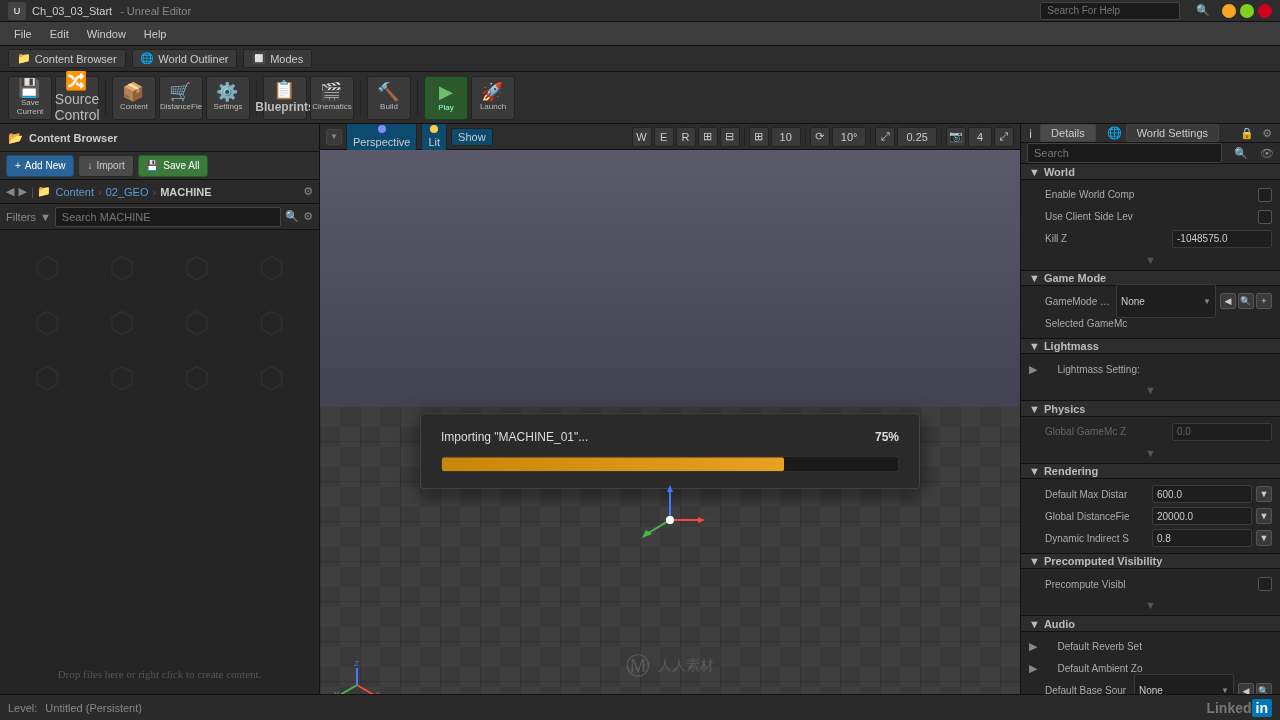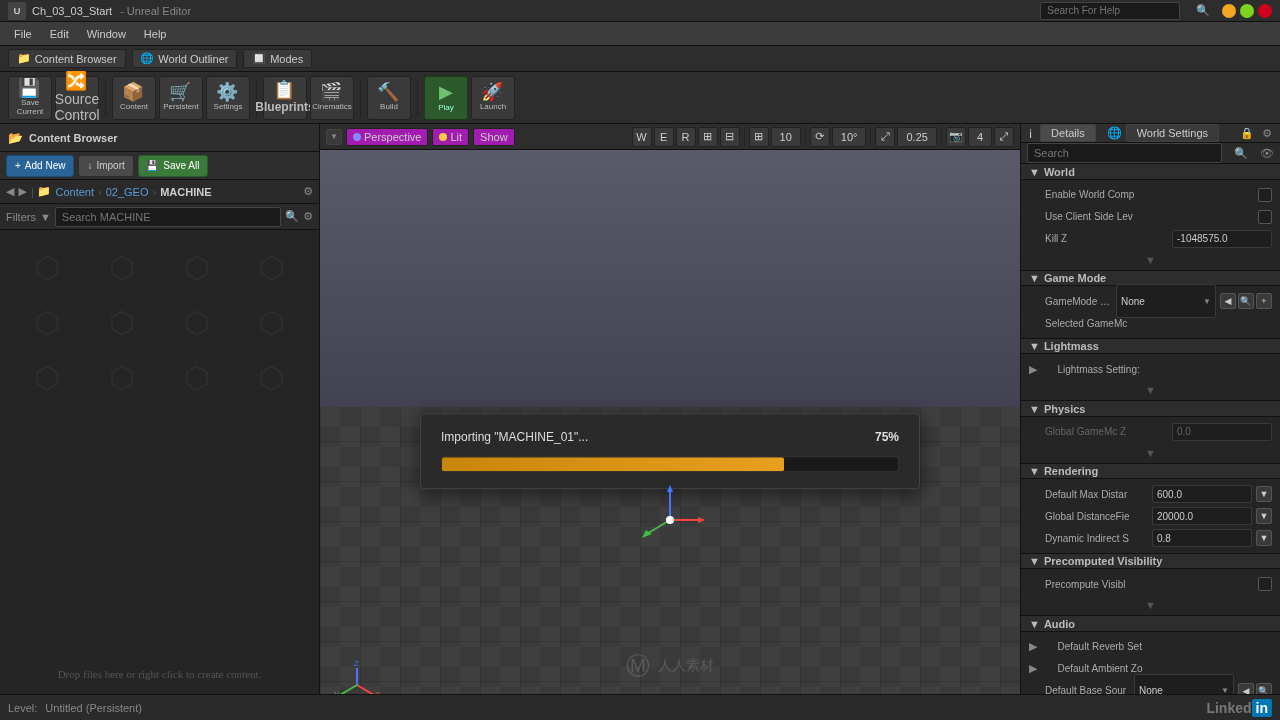--- a/index.html
+++ b/index.html
@@ -435,26 +435,27 @@
     }
     .icon-btn .icon-sym { font-size: 18px; line-height: 1; }
     .icon-sep { width: 1px; height: 36px; background: #222; margin: 0 3px; }
 
     
     .vp-mode-btn {
       display: flex;
       align-items: center;
       gap: 3px;
       padding: 2px 6px;
-      background: #a21caf;
+      background: #0c4a6e;
       border: 1px solid #222;
       border-radius: 2px;
       font-size: 11px;
       color: #ccc;
       cursor: pointer;
+      flex-direction: column;
     }
     .mode-dot { width: 8px; height: 8px; border-radius: 50%; }
   </style>
 </head>
 <body>
 
 <div id="title-bar">
   <div id="ue-logo">U</div>
   <span style="font-size:11px;color:#ccc;margin-right:8px;">Ch_03_03_Start</span>
   <span style="font-size:11px;color:#888;">- Unreal Editor</span>
@@ -501,21 +502,21 @@
     <span class="icon-sym">🔀</span>
     <span style="font-size:14px;text-align:center;line-height:1.1;">Source Control</span>
   </div>
   <div class="icon-sep"></div>
   <div class="icon-btn">
     <span class="icon-sym">📦</span>
     <span style="font-size:8px;text-align:center;line-height:1.1;">Content</span>
   </div>
   <div class="icon-btn">
     <span class="icon-sym">🛒</span>
-    <span style="font-size:8px;text-align:center;line-height:1.1;">Persistent</span>
+    <span style="font-size:8px;text-align:center;line-height:1.1;">DistanceFie</span>
   </div>
   <div class="icon-btn">
     <span class="icon-sym">⚙️</span>
     <span style="font-size:8px;text-align:center;line-height:1.1;">Settings</span>
   </div>
   <div class="icon-sep"></div>
   <div class="icon-btn">
     <span class="icon-sym">📋</span>
     <span style="font-size:12px;text-align:left;line-height:1.1;font-weight:bold;">Blueprints</span>
   </div>

